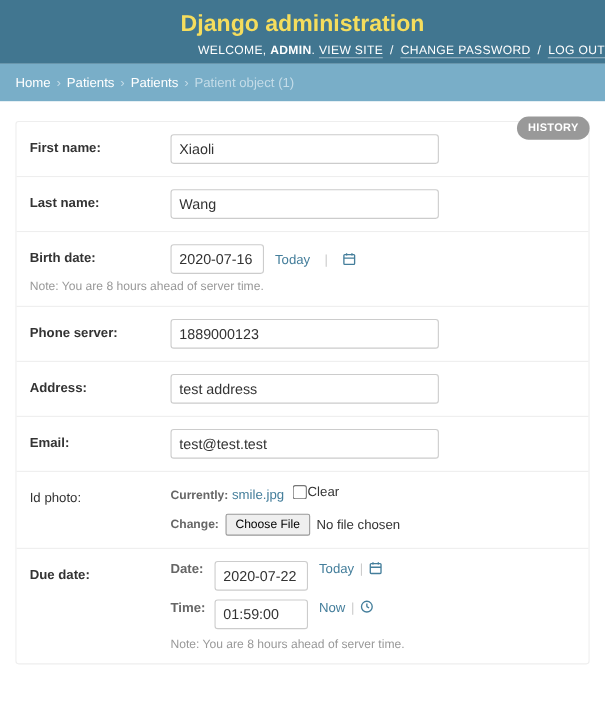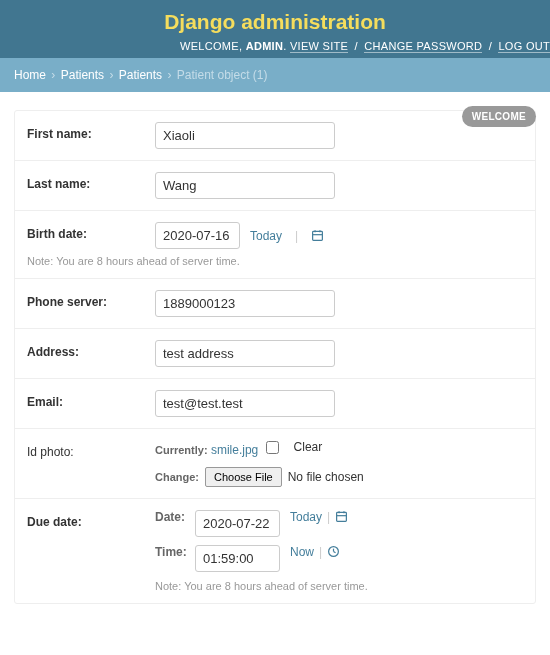--- a/index.html
+++ b/index.html
@@ -22,38 +22,38 @@
   .page-title { font-size: 18px; font-weight: 400; color: #666; }
   .history-btn { position: absolute; right: 14px; top: 14px; background: #999; color: #fff; font-size: 10px; font-weight: 600; padding: 5px 10px; border-radius: 12px; letter-spacing: 0.3px; cursor: pointer; }
 
   .module { border: 1px solid #eee; border-radius: 3px; background: #fff; }
   .form-row { border-bottom: 1px solid #eee; padding: 11px 12px; display: flex; align-items: flex-start; flex-wrap: wrap; }
   .form-row:last-child { border-bottom: none; }
   .form-row label.field-label { font-weight: 600; font-size: 12px; color: #333; width: 128px; flex-shrink: 0; padding-top: 5px; }
   .field-body { flex: 1; }
   input[type=text] {
     border: 1px solid #ccc; border-radius: 3px; padding: 5px 7px; font-size: 13px;
-    width: 180px; color: #333;
+    width: 244px; color: #333;
   }
   input.date-input, input.time-input { width: 85px; }
   .help-text { color: #999; font-size: 11px; width: 100%; margin-top: 6px; margin-left: 0; }
   .help-text-inline { color: #999; font-size: 11px; margin-top: 8px; }
 
   .dt-line { display: flex; align-items: flex-start; gap: 2px; margin-bottom: 8px; }
   .dt-sub-label { color: #666; font-size: 12px; width: 38px; font-weight: 600; }
   .shortcut-link { color: #447e9b; font-size: 12px; cursor: pointer; }
   .cal-icon, .clock-icon { color: #447e9b; display: inline-flex; align-items: center; cursor: pointer; }
   .shortcut-sep { color: #ccc; font-size: 12px; padding: 0 3px; }
 
   .file-row-label { font-size: 11px; color: #666; font-weight: 600; }
   .file-link { color: #447e9b; font-size: 12px; }
   .file-change { margin-top: 10px; display: flex; align-items: center; gap: 6px; }
   .choose-btn { border: 1px solid #999; background: #efefef; font-size: 11px; padding: 3px 8px; border-radius: 2px; cursor: pointer; }
   .no-file { font-size: 12px; color: #333; }
-  .clear-wrap { display: inline-flex; align-items: center; gap: 15px; margin-left: 4px; }
+  .clear-wrap { display: inline-flex; align-items: center; gap: 1px; margin-left: 4px; }
 </style>
 </head>
 <body>
 
 <div class="header">
   <div class="header-title">Django administration</div>
   <div class="header-user">
     <span>WELCOME,</span>
     <strong>ADMIN</strong>.
     <a href="#">VIEW SITE</a>
@@ -68,21 +68,21 @@
   <a href="#">Home</a>
   <span class="sep">›</span>
   <a href="#">Patients</a>
   <span class="sep">›</span>
   <a href="#">Patients</a>
   <span class="sep">›</span>
   <span>Patient object (1)</span>
 </div>
 
 <div class="content">
-  <div class="history-btn">WELCOME</div>
+  <div class="history-btn">HISTORY</div>
 
   <div class="module">
 
     <div class="form-row">
       <label class="field-label">First name:</label>
       <div class="field-body">
         <input type="text" value="Xiaoli" style="">
       </div>
     </div>
 

